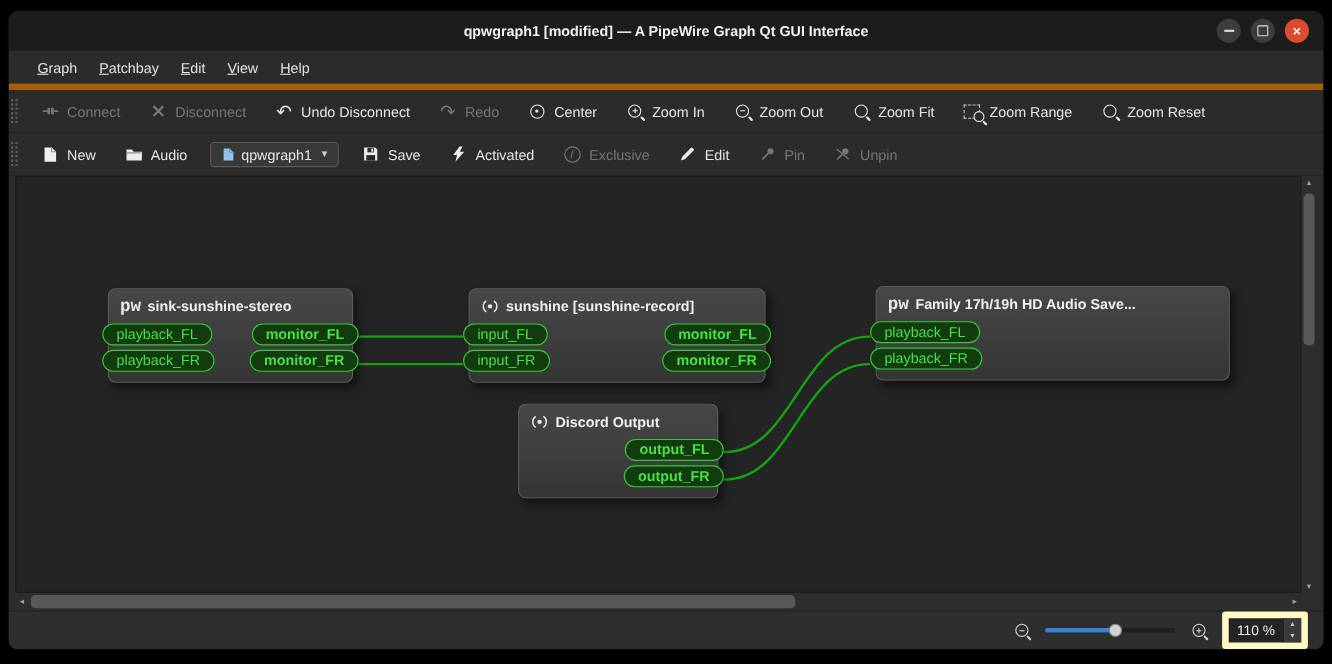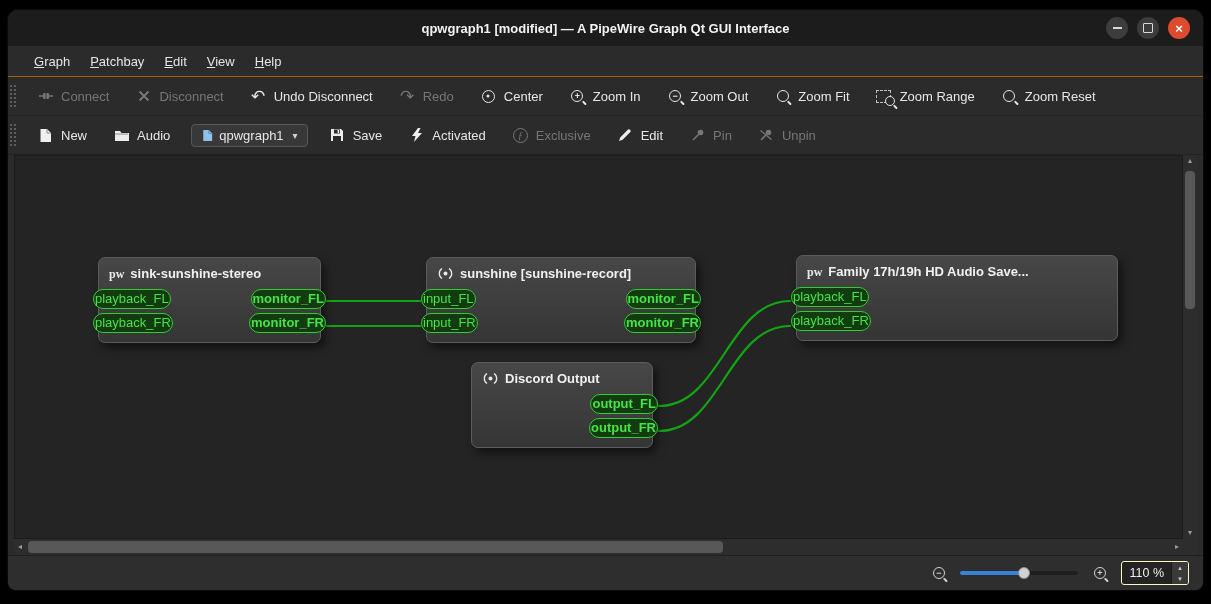--- a/index.html
+++ b/index.html
@@ -16,21 +16,21 @@
   .titlebar { flex:0 0 36px; background:#1c1c1c; display:flex; align-items:center; position:relative; }
   .title { position:absolute; left:0; right:0; text-align:center; font-weight:bold; font-size:13px; color:#f2f2f2; pointer-events:none; }
   .win-controls { margin-left:auto; display:flex; gap:9px; padding-right:13px; z-index:1; }
   .winbtn { width:22px; height:22px; border-radius:50%; background:#3c3c3c; border:none; color:#d9d9d9;
     display:flex; align-items:center; justify-content:center; padding:0; cursor:pointer; font-size:13px; }
   .winbtn.close { background:var(--close,#dc4b2d); color:#fff; font-weight:bold; }
   .glyph-min { width:9px; height:2px; background:#d9d9d9; display:block; }
   .glyph-max { width:8px; height:8px; border:1.5px solid #d9d9d9; display:block; border-radius:1px; }
   
   .menubar { flex:0 0 30px; display:flex; align-items:center; padding-left:16px; background:#2b2b2b;
-    border-bottom:1px solid #a16207; font-size:13px; color:#e4e4e4; }
+    border-bottom:6px solid #a16207; font-size:13px; color:#e4e4e4; }
   .menu-item { padding:4px 10px; border-radius:3px; cursor:default; }
   
   .toolbar { flex:0 0 38px; display:flex; align-items:center; background:#2b2b2b; border-bottom:1px solid #222;
     color:#e6e6e6; font-size:13px; }
   .drag-handle { width:2px; height:22px; border-left:2px dotted #5d5d5d; border-right:2px dotted #5d5d5d; margin:0 12px 0 2px; }
   .tb-item { display:flex; align-items:center; gap:7px; padding:5px 9px; margin-right:8px; border-radius:4px; white-space:nowrap; }
   .tb-item.disabled { color:#767676; }
   .icon { display:inline-flex; align-items:center; justify-content:center; width:17px; height:17px; flex:0 0 auto; }
   .icon svg { display:block; }
   .arrow-glyph { font-size:17px; line-height:1; }
@@ -53,25 +53,25 @@
   .combo-arrow { font-size:10px; color:#cfcfcf; margin-left:3px; }
   
   .canvas-row { flex:1 1 auto; display:flex; margin:0 6px; min-height:0; }
   .canvas { position:relative; flex:1; background:#242424; overflow:hidden; border:1px solid #1b1b1b; }
   .wires { position:absolute; inset:0; width:100%; height:100%; pointer-events:none; }
   .wires path { fill:none; stroke:var(--wire,#12a512); stroke-width:2.2; stroke-linecap:round; }
   .node { position:absolute; background:linear-gradient(#474747,#353535); border:1px solid #5c5c5c;
     border-radius:7px; box-shadow:4px 5px 9px rgba(0,0,0,.5); padding-bottom:9px; box-sizing:border-box; }
   .node-header { display:flex; align-items:center; gap:6px; padding:7px 10px 5px; color:#f0f0f0;
     font-weight:bold; font-size:13px; white-space:nowrap; overflow:hidden; }
-  .pw-glyph { font-family:Liberation Serif, serif; font-size:12px; font-weight:bold; color:#e8e8e8; line-height:1; }
+  .pw-glyph { font-family:Liberation Mono, monospace; font-size:16px; font-weight:bold; color:#e8e8e8; line-height:1; }
   .node-ports { display:flex; justify-content:space-between; margin-top:2px; }
   .col { display:flex; flex-direction:column; gap:4px; align-items:flex-start; }
   .col.out { align-items:flex-end; margin-left:auto;font-weight:bold; }
-  .port { font-size:13px; padding:1px 1px; border-radius:10px; border:1.5px solid var(--port-border,#33cb33);
+  .port { font-size:13px; padding:1px 12px; border-radius:10px; border:1.5px solid var(--port-border,#33cb33);
     background:var(--port-bg,#123c10); color:var(--port-text,#46e246); white-space:nowrap; line-height:16px; }
   .col.in .port { margin-left:-6px; }
   .col.out .port { margin-right:-6px; }
   
   .vscroll { flex:0 0 14px; background:#2d2d2d; position:relative; display:flex; flex-direction:column;
     align-items:center; justify-content:space-between; padding:2px 0; color:#9b9b9b; font-size:8px; }
   .vthumb { position:absolute; left:2px; right:2px; top:16px; height:138px; background:#585858; border-radius:4px; }
   .hscroll-row { flex:0 0 16px; display:flex; margin:0 6px; }
   .hscroll { flex:1; background:#2d2d2d; position:relative; display:flex; align-items:center;
     justify-content:space-between; padding:0 4px; color:#9b9b9b; font-size:8px; }
@@ -79,21 +79,21 @@
   .scroll-corner { flex:0 0 14px; background:#2d2d2d; }
   .scroll-arrow { line-height:1; }
   
   .statusbar { flex:0 0 34px; background:#2e2e2e; border-top:1px solid #1f1f1f; display:flex; align-items:center;
     justify-content:flex-end; gap:13px; padding:0 14px; color:#d8d8d8; }
   .slider { width:118px; height:16px; position:relative; display:flex; align-items:center; }
   .slider-track { width:100%; height:4px; border-radius:2px; background:#1e1e1e; }
   .slider-fill { position:absolute; left:0; width:54%; height:4px; background:var(--accent,#3a82d6); border-radius:2px; }
   .slider-knob { position:absolute; left:calc(54% - 6px); width:12px; height:12px; border-radius:50%;
     background:#d2d2d2; border:1px solid #8a8a8a; box-sizing:border-box; }
-  .spinbox { display:flex; align-items:stretch; height:22px; background:#232323; border:1px solid #fef9c3; border-radius:3px; overflow:hidden; }
+  .spinbox { display:flex; align-items:stretch; height:22px; background:#232323; border:6px solid #fef9c3; border-radius:3px; overflow:hidden; }
   .spin-value { display:flex; align-items:center; padding:0 7px; font-size:12.5px; color:#eeeeee; }
   .spin-arrows { display:flex; flex-direction:column; width:16px; background:#3a3a3a; border-left:1px solid #191919; }
   .spin-arrows .spin-btn { flex:1; font-size:7px; color:#cccccc; background:none; border:none; padding:0; line-height:1; cursor:pointer; }
   u { text-decoration:underline; }
 </style>
 </head>
 <body>
 
 <div class="window">
 

